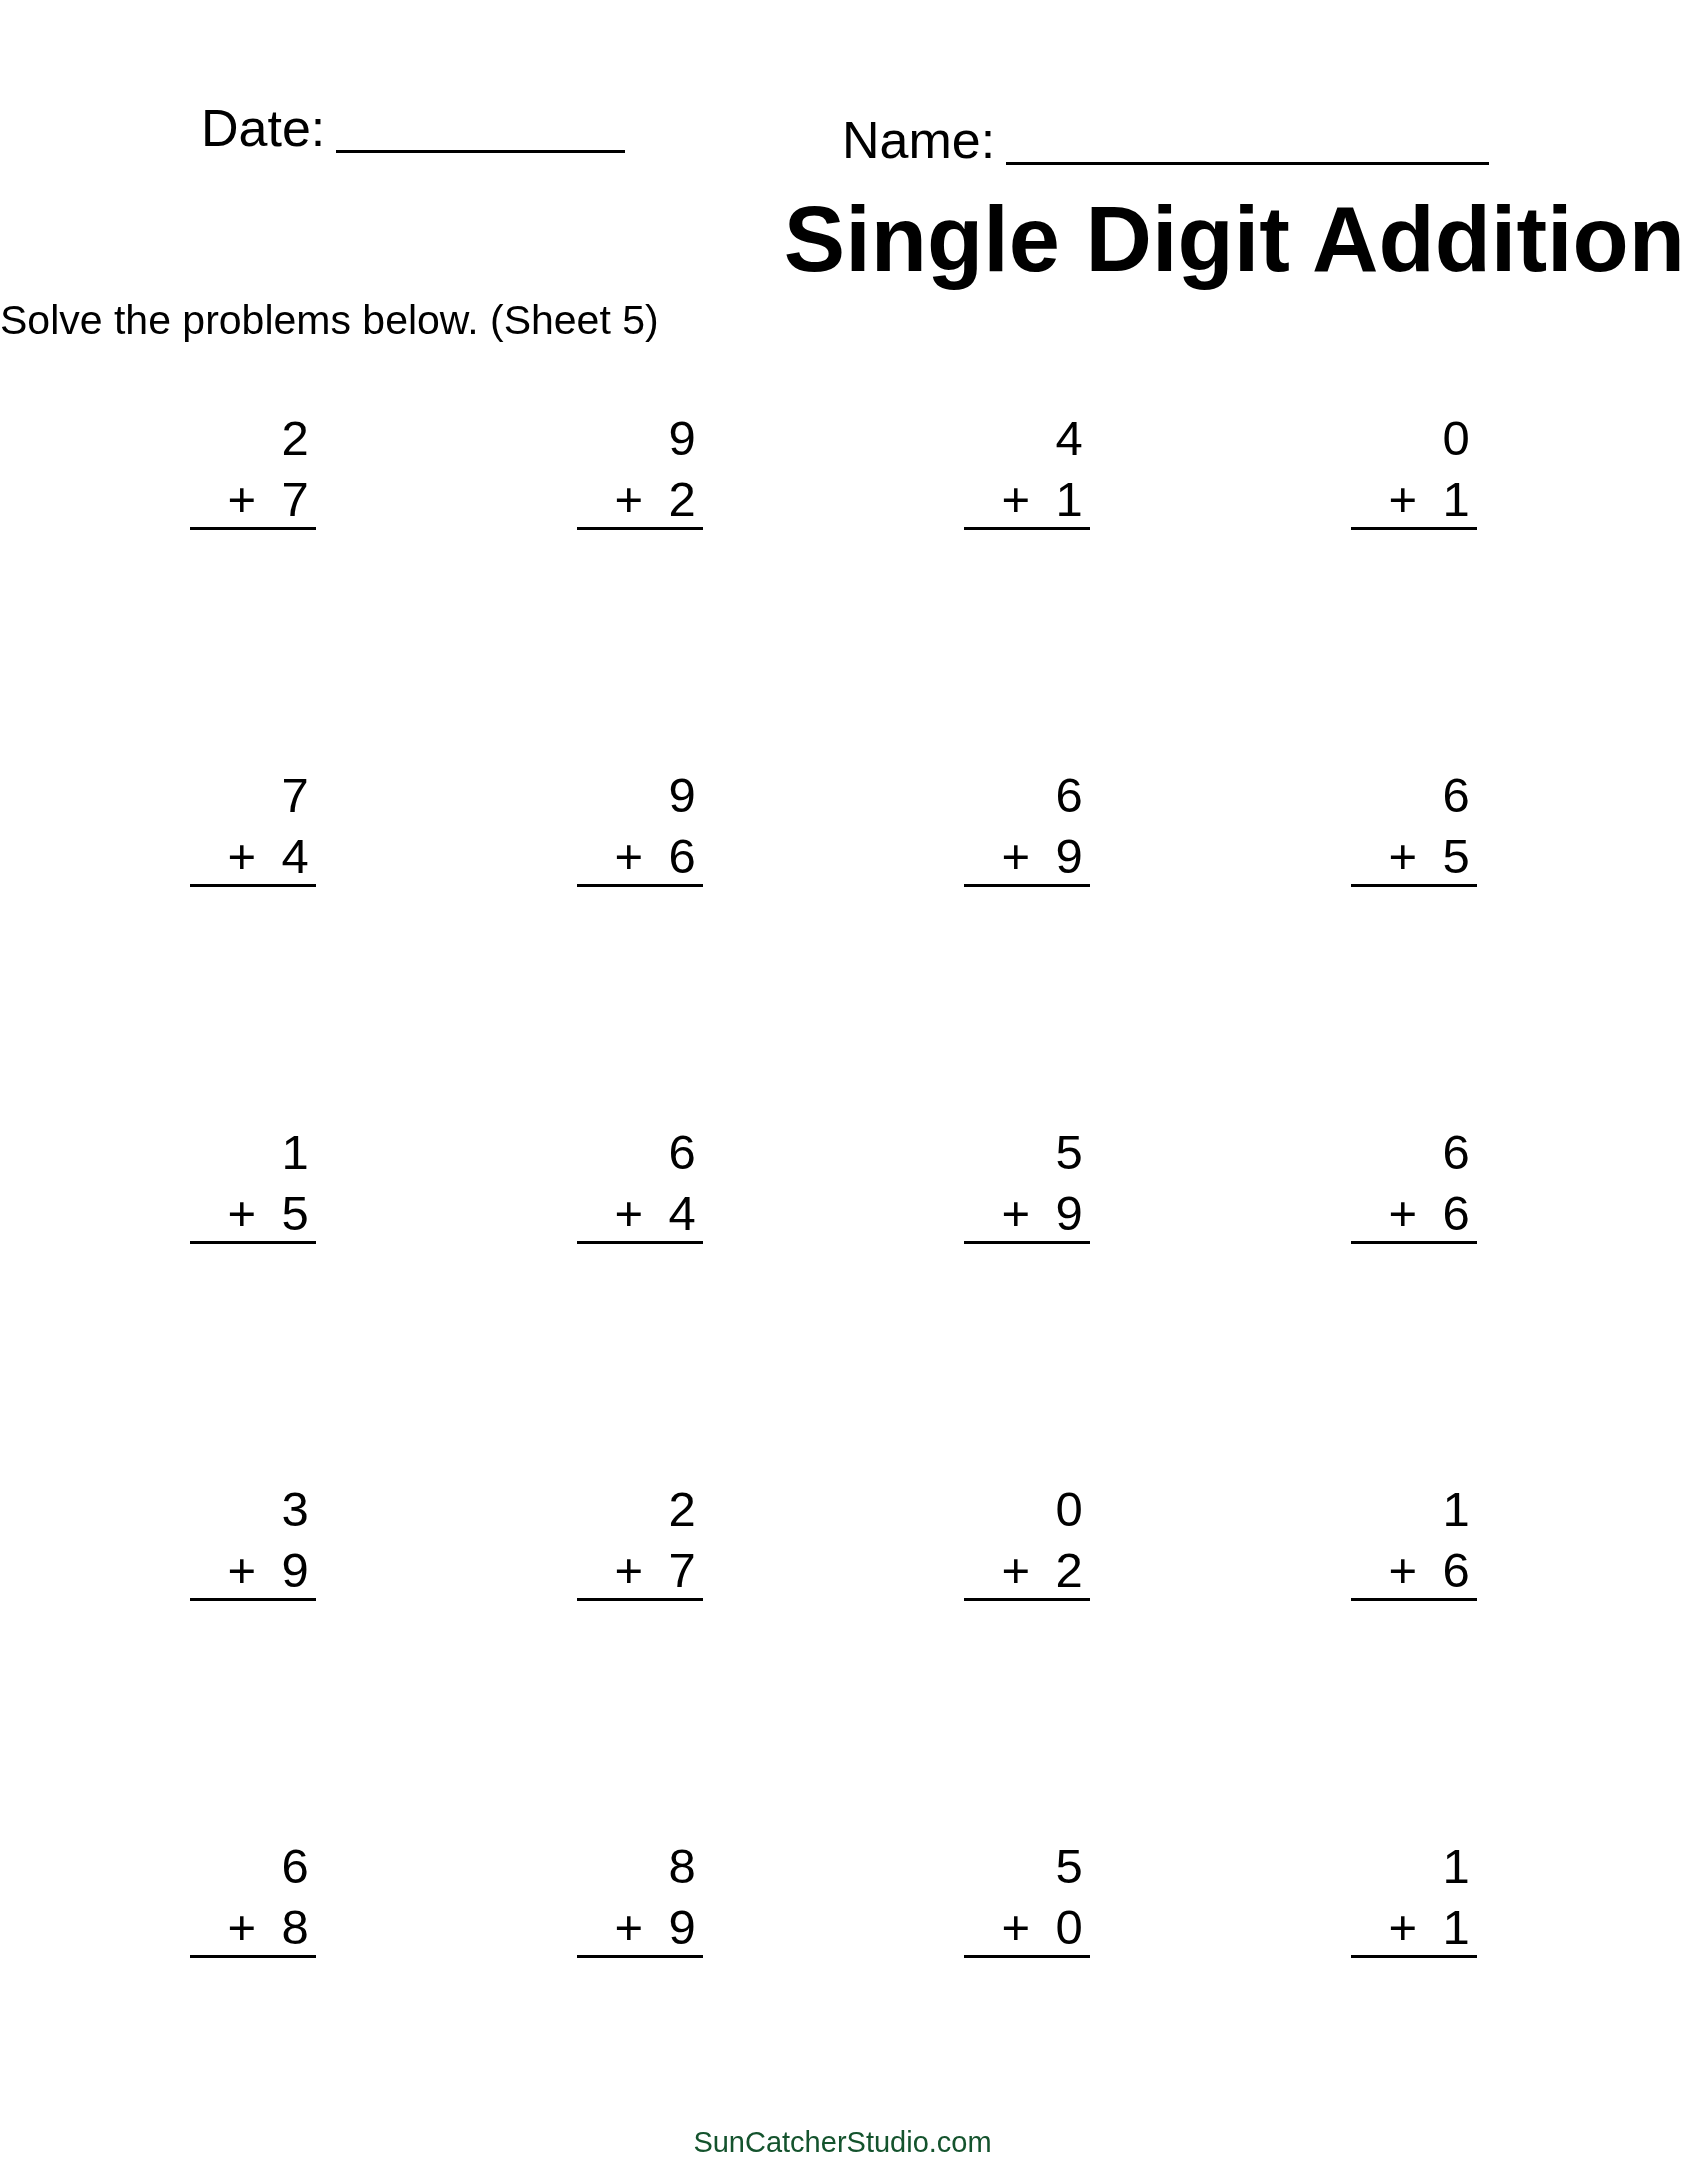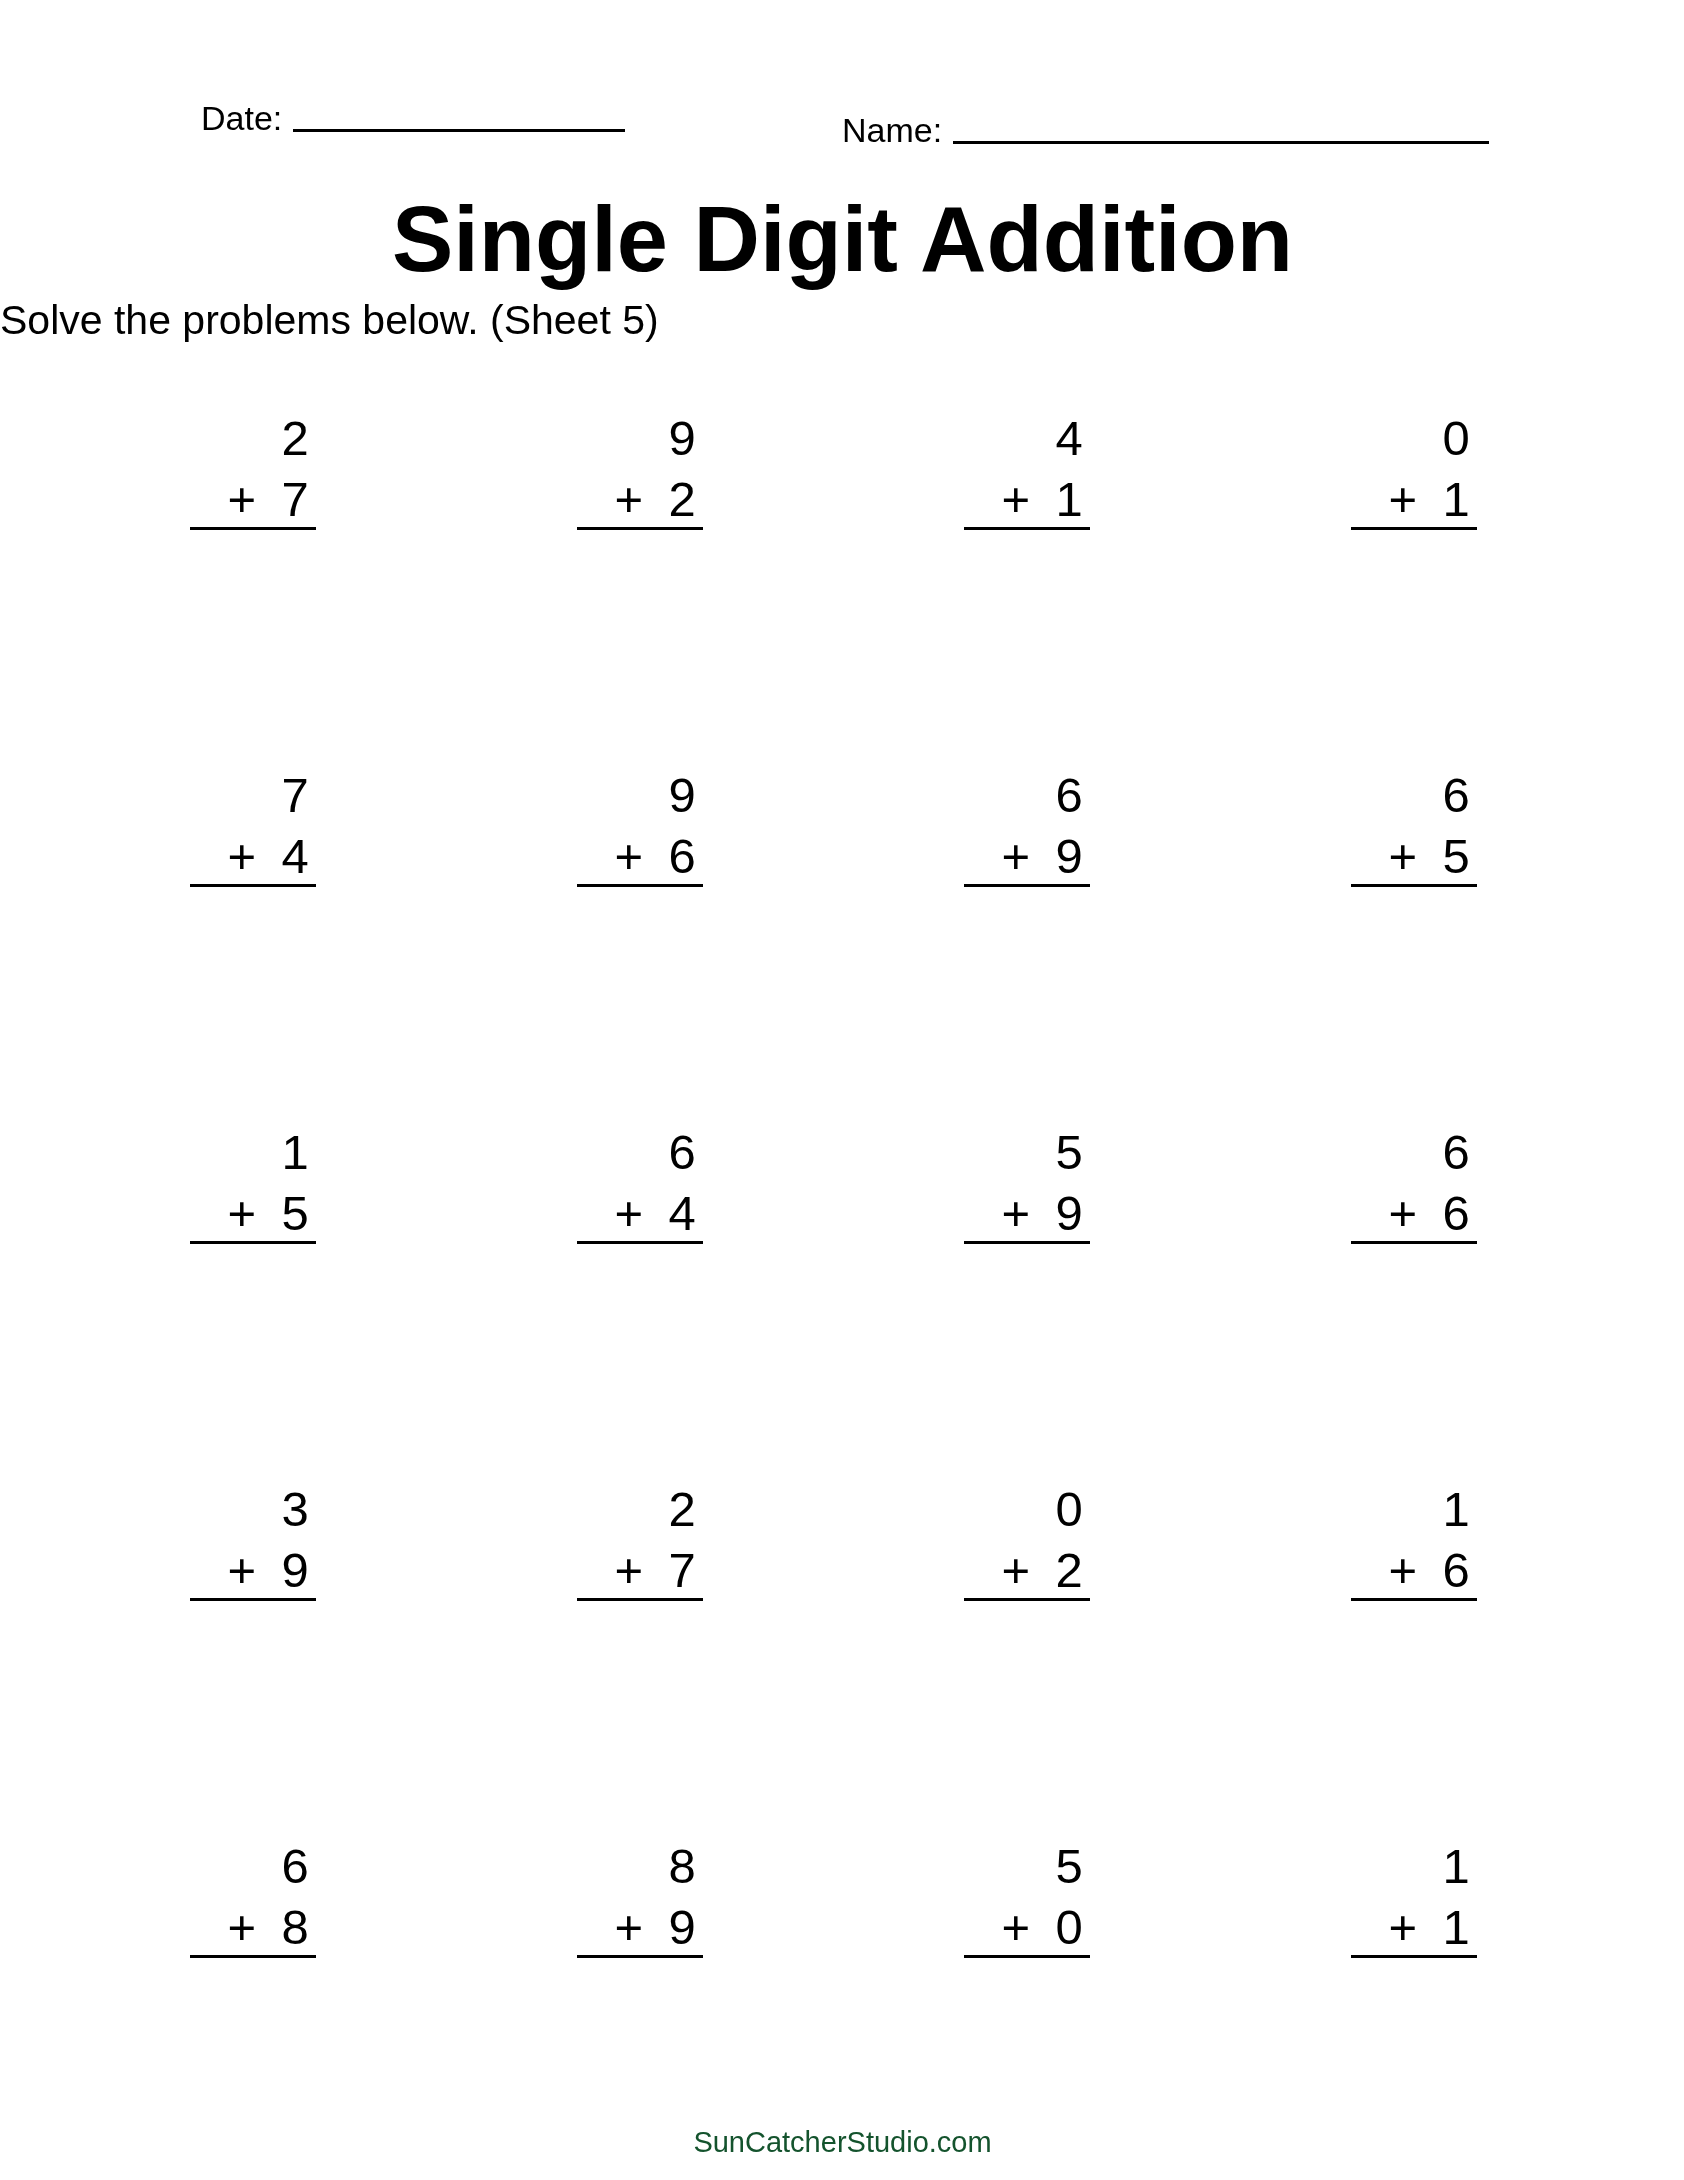--- a/index.html
+++ b/index.html
@@ -16,41 +16,41 @@
     overflow: hidden;
   }
 
   
   .field {
     position: absolute;
     display: flex;
     align-items: flex-end;
   }
   .field .label {
-    font-size: 34px;
+    font-size: 52px;
     line-height: 1.15;
     white-space: nowrap;
   }
   .field .line {
     flex: 1;
     border-bottom: 3.4px solid #000;
     margin-left: 11px;
     margin-bottom: 6px;
     height: 0;
   }
   #date-field { left: 201px; top: 99px; width: 424px; }
   #name-field { left: 842px; top: 111px; width: 647px; }
 
   
   .title {
     position: absolute;
     top: 193px;
     left: 0;
     width: 100%;
-    text-align: center;
+    text-align: right;
     font-size: 92px;
     font-weight: bold;
     line-height: 1;
   }
   .subtitle {
     position: absolute;
     top: 296px;
     left: 0;
     width: 100%;
     text-align: left;

